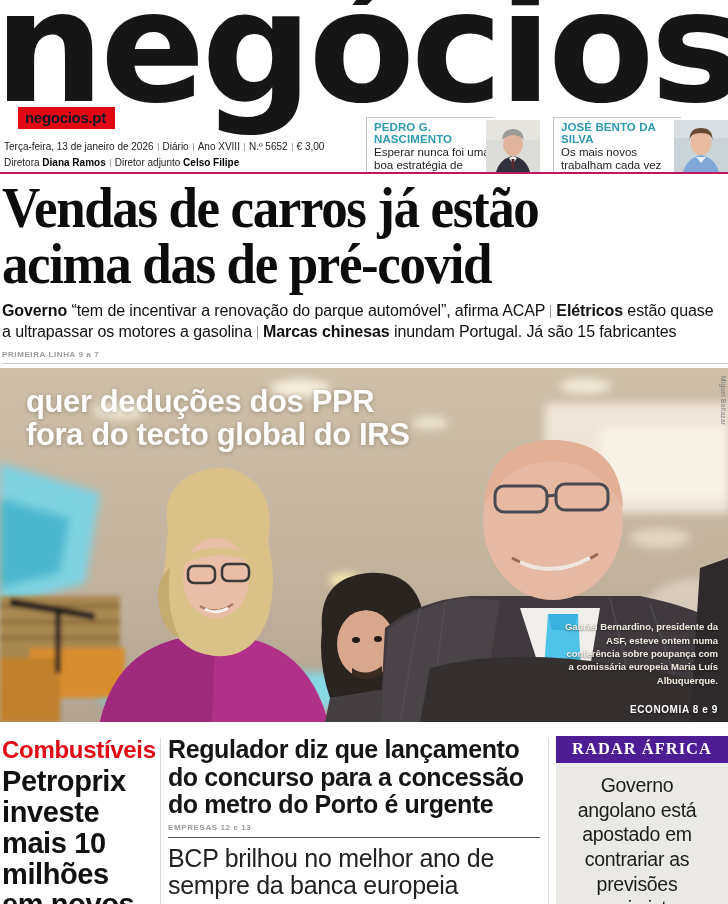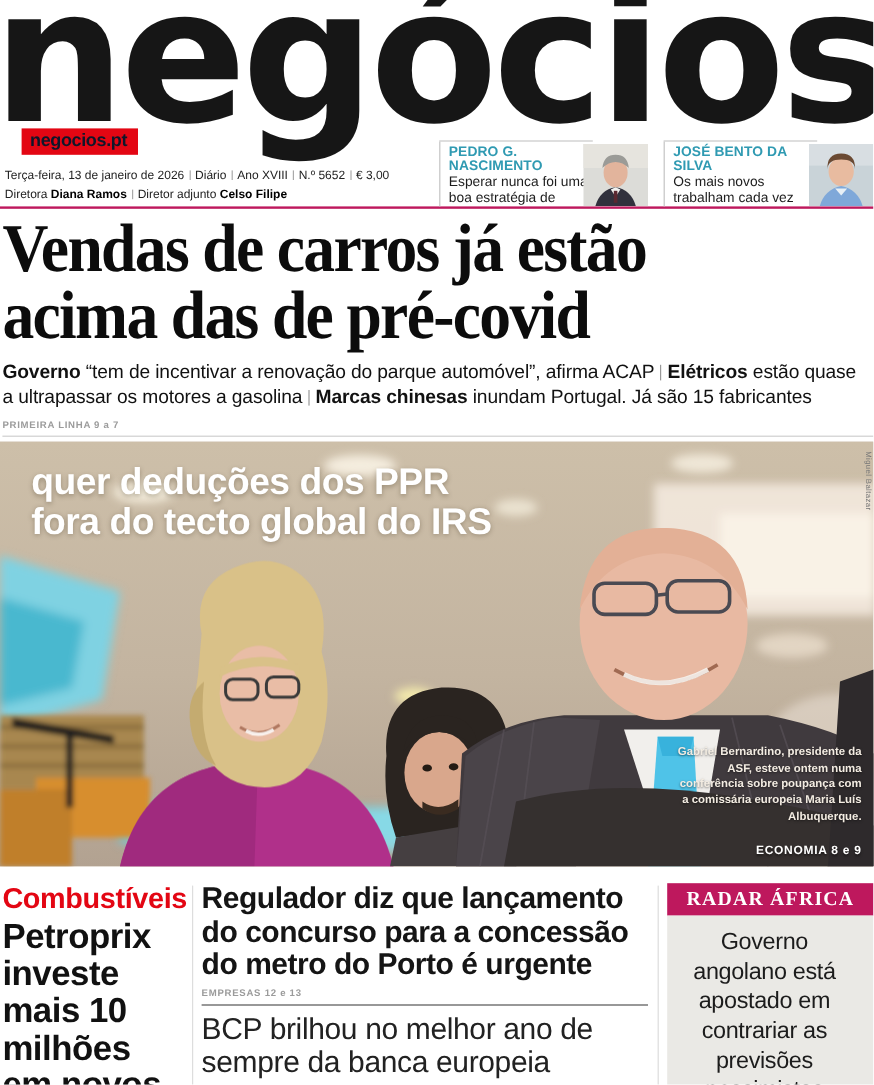--- a/index.html
+++ b/index.html
@@ -48,21 +48,21 @@
   #bottom{position:relative;height:168px;margin-top:14px;}
   .vdivider{position:absolute;top:2px;bottom:0;width:1px;background:#ddd;}
   #col-fuel{position:absolute;left:2px;top:0;width:152px;}
   #fuel-tag{color:#e30613;font-weight:bold;font-size:24px;letter-spacing:-0.3px;}
   #fuel-headline{font-weight:bold;font-size:29px;line-height:1.06;letter-spacing:-0.4px;color:#111;margin-top:2px;}
   #col-mid{position:absolute;left:168px;top:0;width:372px;}
   #mid-headline{font-weight:bold;font-size:25px;line-height:1.1;letter-spacing:-0.4px;color:#151515;}
   #mid-rule{border-bottom:1px solid #555;margin:5px 0 7px 0;}
   #bcp-headline{font-weight:normal;font-size:25px;line-height:1.1;letter-spacing:-0.3px;color:#222;}
   #col-radar{position:absolute;left:556px;top:0;width:172px;bottom:0;}
-  #radar-header{background:#be185d;color:#fff;text-align:center;font-family:"Liberation Serif",serif;
+  #radar-header{background:#4c1d95;color:#fff;text-align:center;font-family:"Liberation Serif",serif;
         font-weight:bold;font-size:16.5px;letter-spacing:1px;padding:3px 0 4px 0;}
   #radar-body{background:#eae9e5;height:141px;text-align:center;padding:10px 16px 0 6px;box-sizing:border-box;}
   #radar-text{font-size:19.5px;line-height:1.26;color:#1c1c1c;letter-spacing:-0.3px;}
   .mt4{margin-top:4px;}
 </style>
 </head>
 <body>
 
 <div id="page">
 

